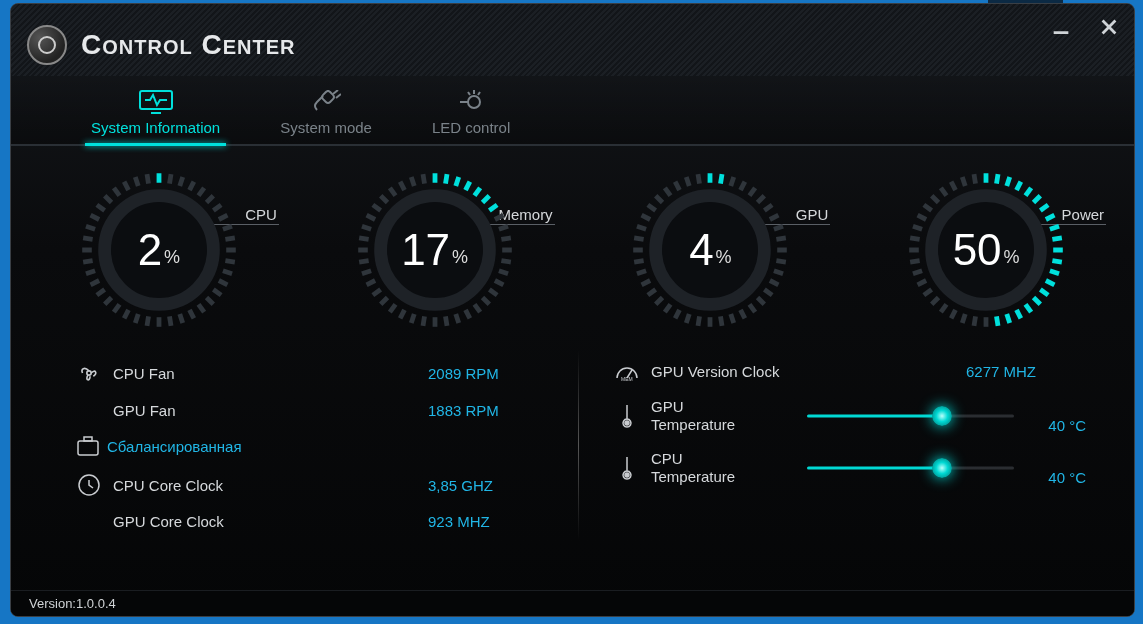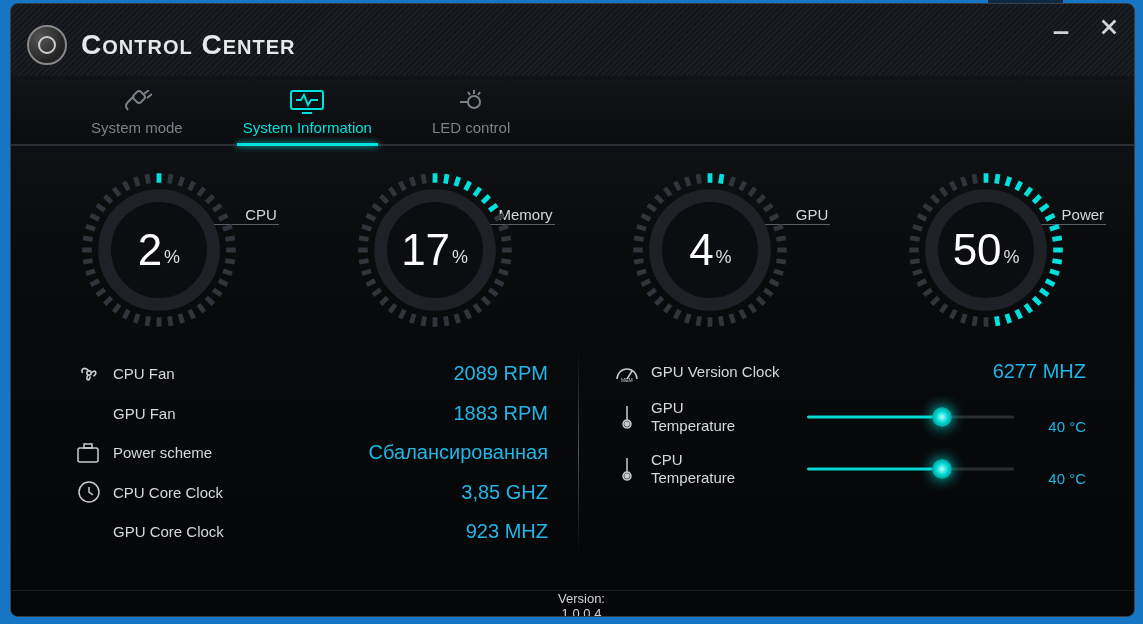--- a/index.html
+++ b/index.html
@@ -133,21 +133,21 @@
     background:linear-gradient(#0000, #555, #0000);
     margin: 4px 0;
   }
   .statrow {
     display:flex; align-items:center;
     padding: 8px 0;
   }
   .staticon { width:36px; display:flex; justify-content:center; color:#c9ccd0;}
   .staticon.blank { visibility:hidden;}
   .statlabel { flex:1; font-size:15px; color:#d6d9dc; padding-left:6px;}
-  .statval { font-size:20px; color:#21b6e6; text-align:right; min-width:120px;}
+  .statval { font-size:15px; color:#21b6e6; min-width:120px;}
   .sliderrow { display:flex; align-items:center; padding:8px 0; }
   .sliderrow .statlabel{ width:150px; flex:none; line-height:1.2;}
   .slider {
     flex:1; height:30px; position:relative; margin: 0 12px;
   }
   .slider .track{
     position:absolute; left:0; right:0; top:50%; height:3px; transform:translateY(-50%);
     background:linear-gradient(90deg,#00d9d4,#00d9d4 65%, #2a2d31 65%, #2a2d31);
     border-radius:2px;
   }
@@ -168,21 +168,20 @@
   .footer {
     position:absolute;
     left:0; right:0; bottom:0;
     height:26px;
     background:#050607;
     color:#d0d3d6;
     font-size:13px;
     padding-left:18px;
     display:flex; align-items:center;
     border-top:1px solid #1a1d21;
-    flex-direction:column;
   }
 
   
   .taskbar-fragment{
     position:absolute; right:80px; top:0; color:#dfe7ef; font-size:12px;
     background:#0c2a44; padding:1px 4px;
   }
 </style>
 </head>
 <body>
@@ -203,40 +202,40 @@
       <div class="winbtn">
         <svg viewBox="0 0 24 24">
             <line x1="5" y1="5" x2="19" y2="19" stroke="currentColor" stroke-width="3"></line>
             <line x1="19" y1="5" x2="5" y2="19" stroke="currentColor" stroke-width="3"></line>
           </svg>
       </div>
     </div>
   </div>
 
   <div class="tabs">
+    <div class="tab active">
+      <div class="tabicon">
+        <svg width="34" height="24" viewBox="0 0 34 24">
+            <rect x="1" y="1" width="32" height="18" rx="2" fill="none" stroke="#00e0dc" stroke-width="2"></rect>
+            <polyline points="6,10 11,10 14,5 18,15 21,10 28,10" fill="none" stroke="#00e0dc" stroke-width="2"></polyline>
+            <line x1="12" y1="23" x2="22" y2="23" stroke="#00e0dc" stroke-width="2"></line>
+          </svg>
+      </div>
+      <span class="tablabel">System Information</span>
+    </div>
     <div class="tab">
       <div class="tabicon">
         <svg width="30" height="24" viewBox="0 0 30 24">
             <path d="M6 20 Q2 16 6 12 L12 6" fill="none" stroke="#7a8289" stroke-width="2"></path>
             <rect x="12" y="2" width="10" height="10" rx="3" transform="rotate(45 17 7)" fill="none" stroke="#7a8289" stroke-width="2"></rect>
             <line x1="22" y1="4" x2="27" y2="0" stroke="#7a8289" stroke-width="2"></line>
             <line x1="25" y1="8" x2="30" y2="4" stroke="#7a8289" stroke-width="2"></line>
           </svg>
       </div>
       <span class="tablabel">System mode</span>
-    </div>
-    <div class="tab active">
-      <div class="tabicon">
-        <svg width="34" height="24" viewBox="0 0 34 24">
-            <rect x="1" y="1" width="32" height="18" rx="2" fill="none" stroke="#00e0dc" stroke-width="2"></rect>
-            <polyline points="6,10 11,10 14,5 18,15 21,10 28,10" fill="none" stroke="#00e0dc" stroke-width="2"></polyline>
-            <line x1="12" y1="23" x2="22" y2="23" stroke="#00e0dc" stroke-width="2"></line>
-          </svg>
-      </div>
-      <span class="tablabel">System Information</span>
     </div>
     <div class="tab">
       <div class="tabicon">
         <svg width="30" height="24" viewBox="0 0 30 24">
             <path d="M4 12 h8 a6 6 0 0 1 12 0 a6 6 0 0 1 -12 0" fill="none" stroke="#7a8289" stroke-width="2"></path>
             <line x1="18" y1="0" x2="18" y2="4" stroke="#7a8289" stroke-width="2"></line>
             <line x1="24" y1="2" x2="22" y2="5" stroke="#7a8289" stroke-width="2"></line>
             <line x1="12" y1="2" x2="14" y2="5" stroke="#7a8289" stroke-width="2"></line>
           </svg>
       </div>
@@ -474,21 +473,20 @@
         <div class="statlabel">GPU Fan</div>
         <div class="statval">1883 RPM</div>
       </div>
       <div class="statrow">
         <div class="staticon">
           <svg width="26" height="22" viewBox="0 0 26 22" fill="none" stroke="currentColor" stroke-width="1.5">
               <rect x="2" y="6" width="20" height="14" rx="2"></rect>
               <rect x="8" y="2" width="8" height="4"></rect>
             </svg>
         </div>
-        <div class="statlabel">Power scheme</div>
         <div class="statval">Сбалансированная</div>
       </div>
       <div class="statrow">
         <div class="staticon">
           <svg width="24" height="24" viewBox="0 0 24 24" fill="none" stroke="currentColor" stroke-width="1.5">
               <circle cx="12" cy="12" r="10"></circle>
               <path d="M12 7 v5 l4 3"></path>
             </svg>
         </div>
         <div class="statlabel">CPU Core Clock</div>

